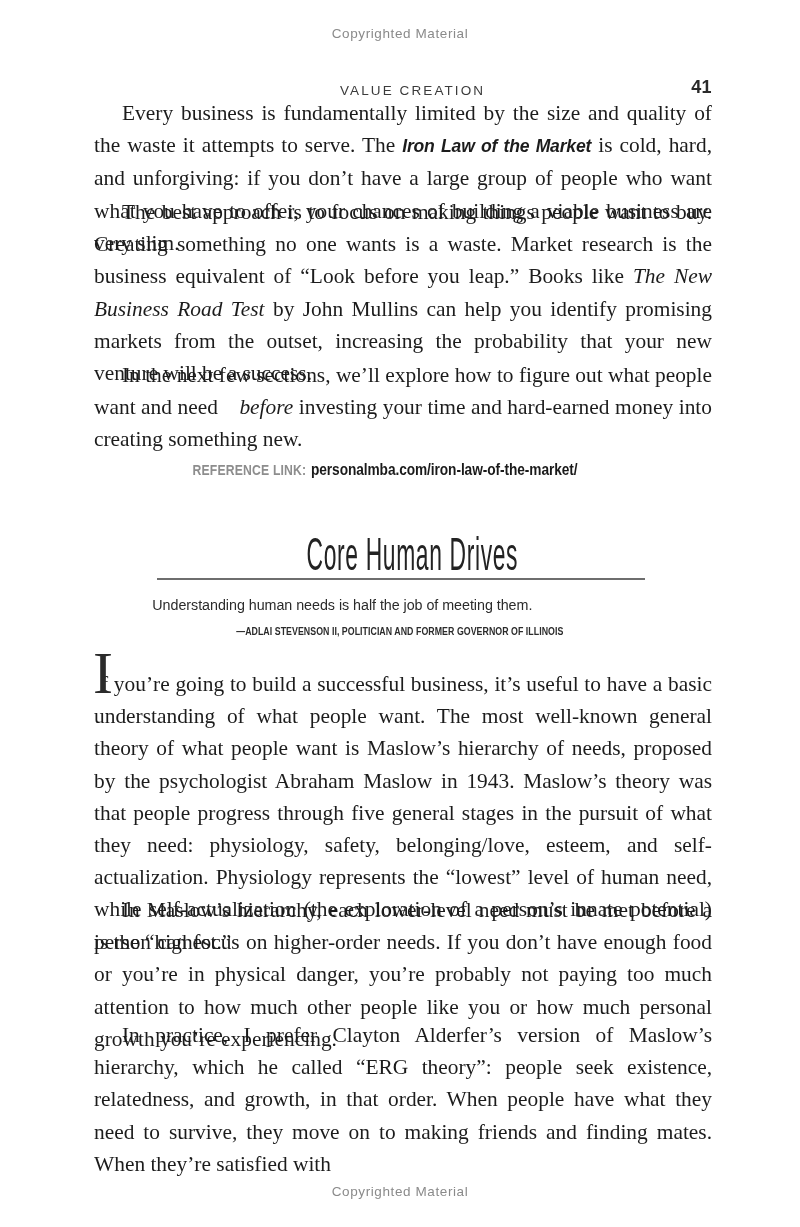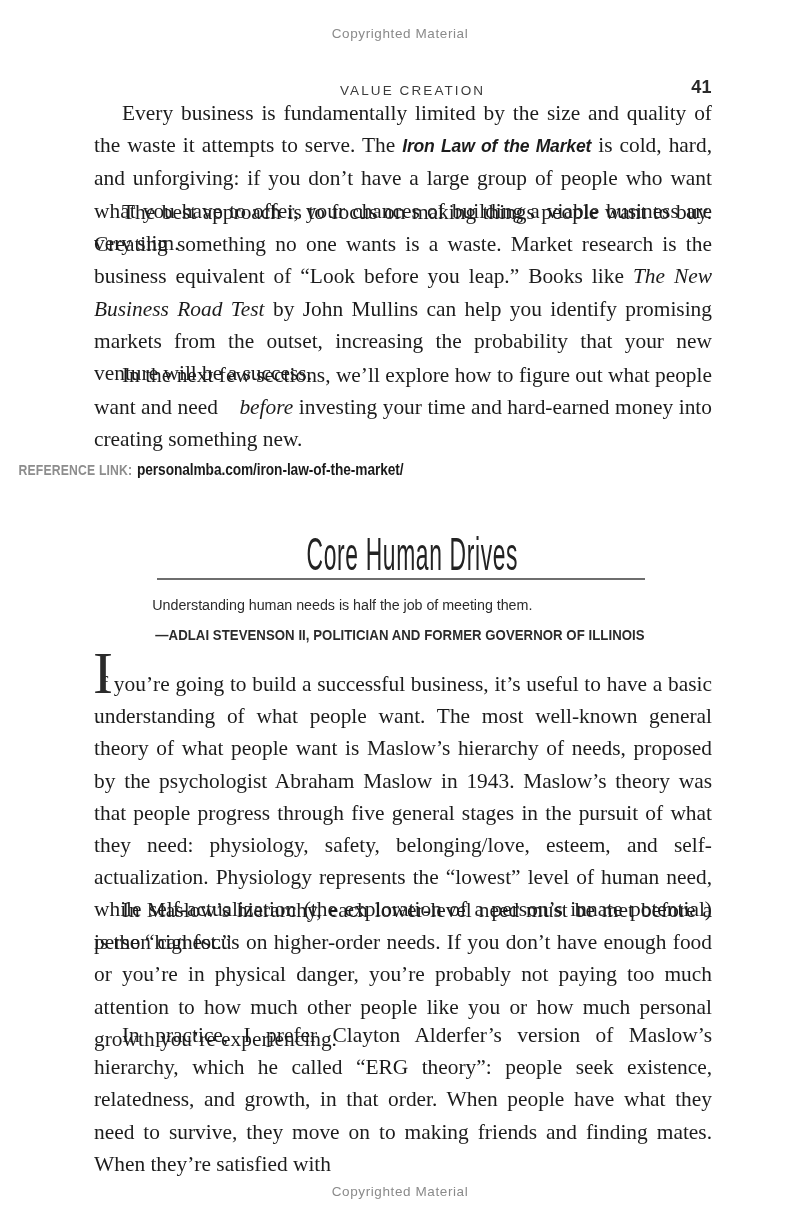--- a/index.html
+++ b/index.html
@@ -98,21 +98,21 @@
     letter-spacing: -0.2px;
   }
   .bookitalic { font-style: italic; }
   .emph { font-style: italic; margin-left: 16px; }
 
   
   .reflink {
     position: absolute;
     left: 0;
     width: 788px;
-    text-align: left;
+    text-align: center;
     font-family: "Liberation Sans", "DejaVu Sans", sans-serif;
     white-space: nowrap;
   }
   .reflink-label {
     font-size: 14.2px;
     font-weight: bold;
     letter-spacing: 0.2px;
     color: #8d8d8d;
     transform: scaleX(0.86);
     display: inline-block;
@@ -167,21 +167,21 @@
   .epigraph span {
     display: inline-block;
     transform: scaleX(0.93);
   }
   .attribution {
     position: absolute;
     left: 0;
     width: 800px;
     text-align: center;
     font-family: "Liberation Sans", "DejaVu Sans", sans-serif;
-    font-size: 15px;
+    font-size: 10px;
     font-weight: 600;
     color: #2b2b2b;
     letter-spacing: 0.05px;
   }
   .attribution span {
     display: inline-block;
     transform: scaleX(0.88);
   }
 
   

